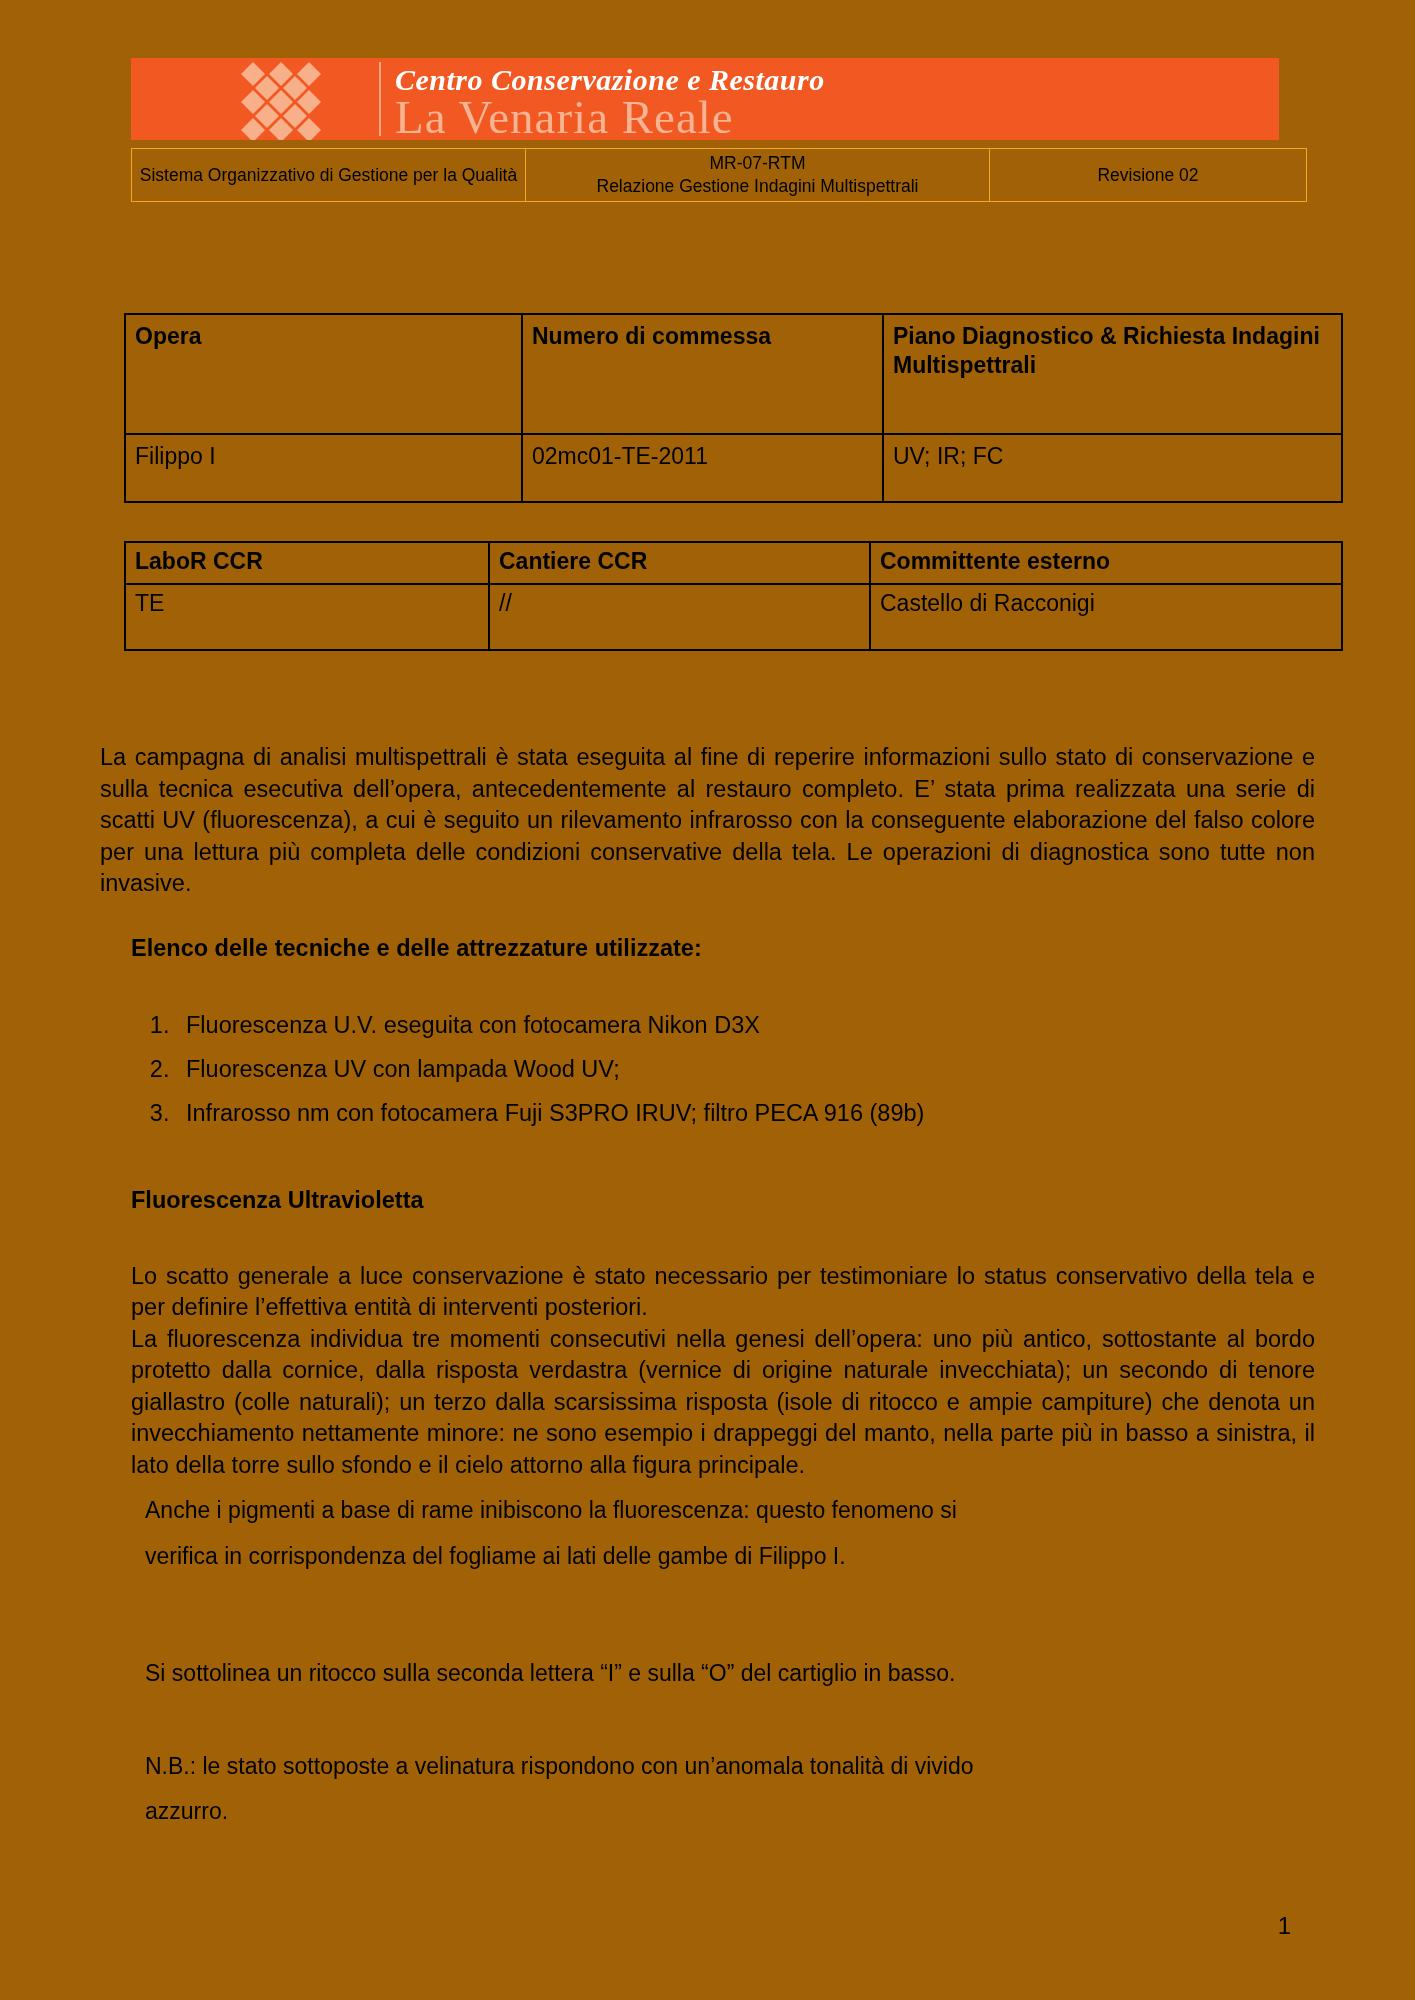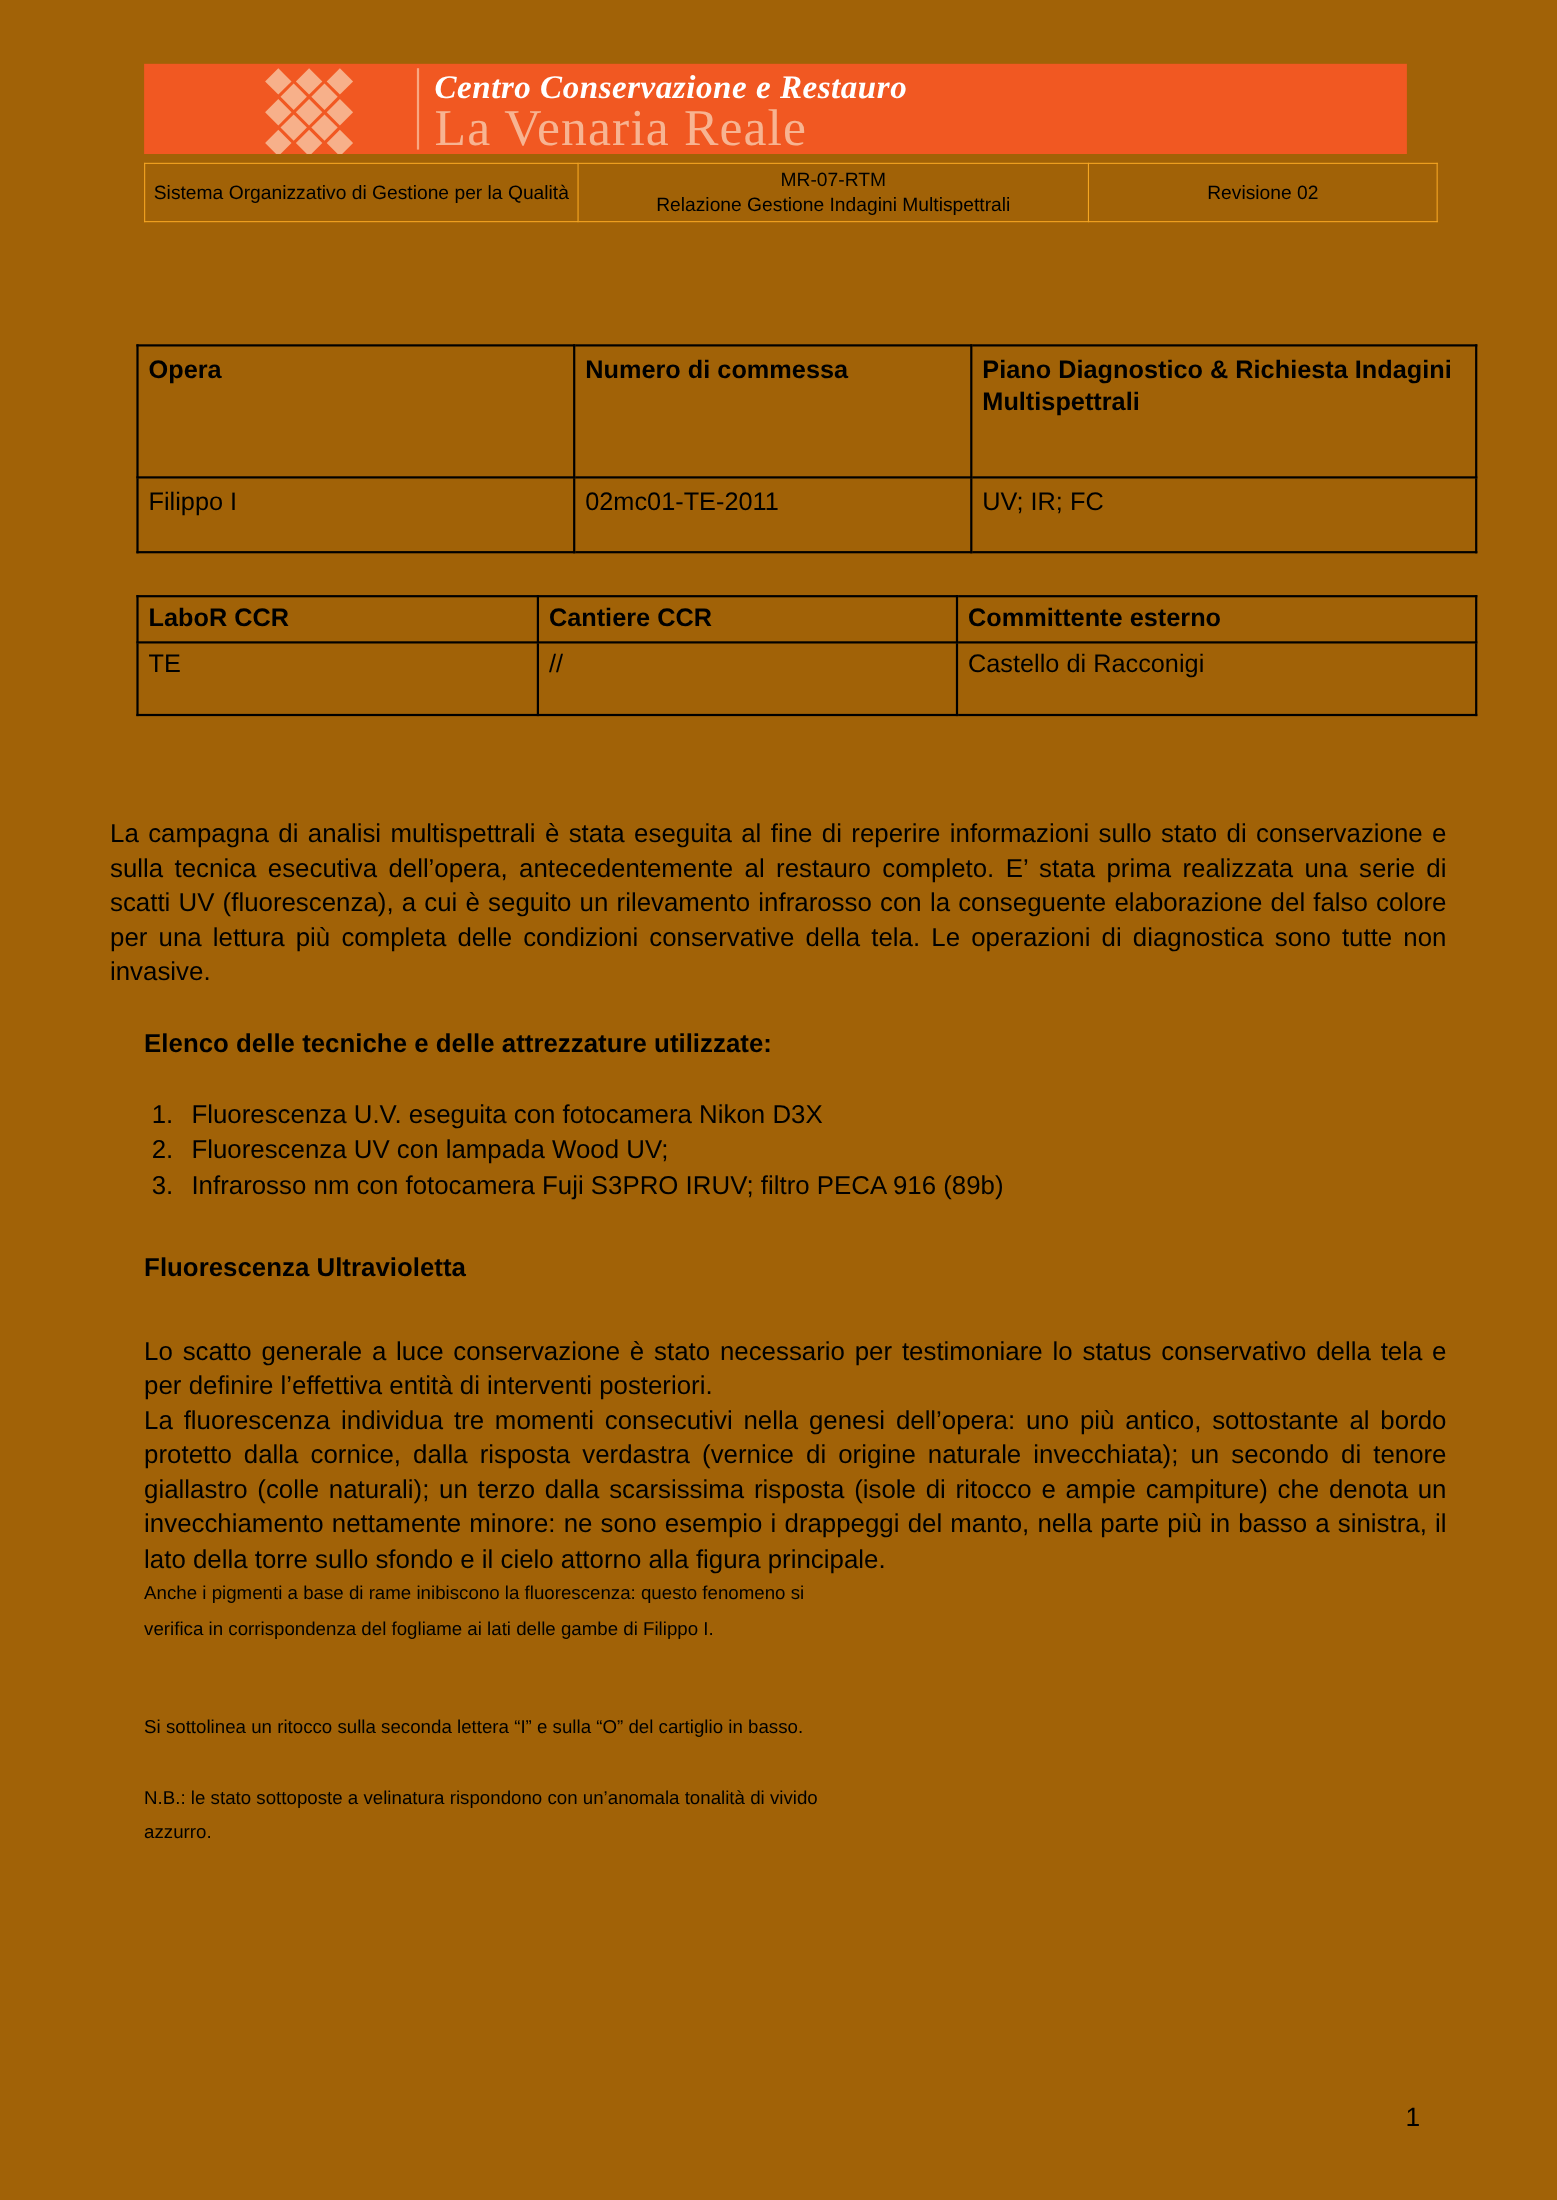--- a/index.html
+++ b/index.html
@@ -172,23 +172,23 @@
     width: 1215px;
   }
   p.just {
     margin: 0;
     text-align: justify;
     font-size: 23.5px;
     line-height: 31.5px;
     color: #000;
   }
   p.left {
-    margin: 0;
+    margin: 14px;
     text-align: left;
-    font-size: 17px;
+    font-size: 23px;
     line-height: 31.5px;
     color: #000;
   }
   .indent { padding-left: 31px; }
   .sec-head {
     font-weight: bold;
     font-size: 23.5px;
     line-height: 31.5px;
     padding-left: 31px;
     margin: 0;
@@ -198,21 +198,21 @@
   .gap-xl { height: 58px; }
 
   ol.tech {
     margin: 0;
     padding-left: 64px;
     font-size: 23.5px;
     line-height: 32px;
   }
   ol.tech li {
     padding-left: 10px;
-    margin: 0;
+    margin: 12px;
   }
 
   .page-number {
     position: absolute;
     right: 124px;
     bottom: 60px;
     font-size: 24px;
   }
 </style>
 </head>

